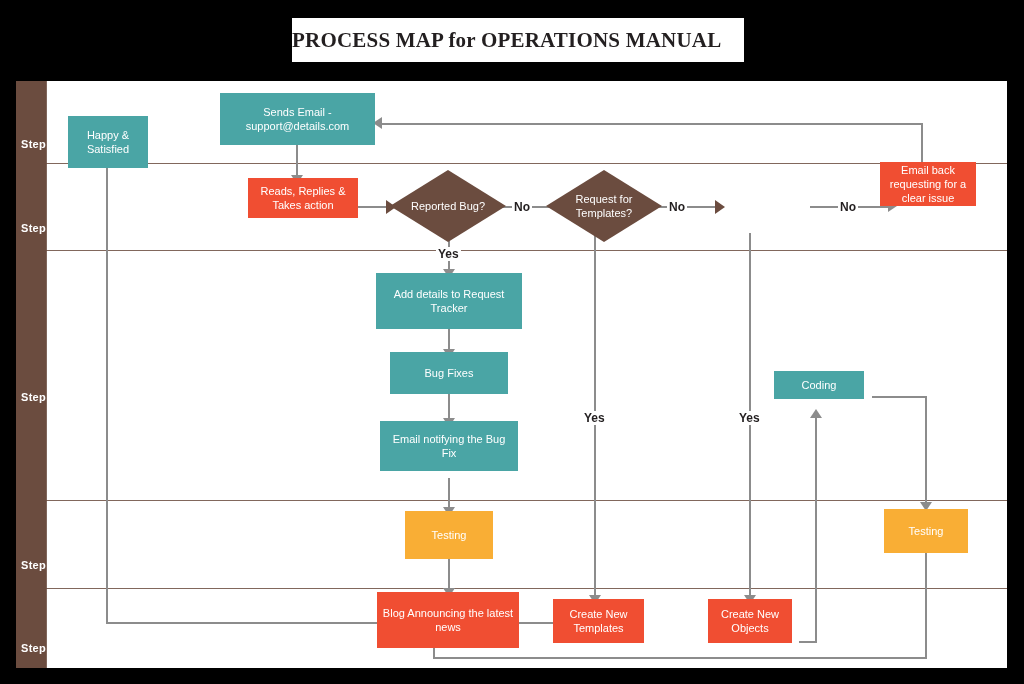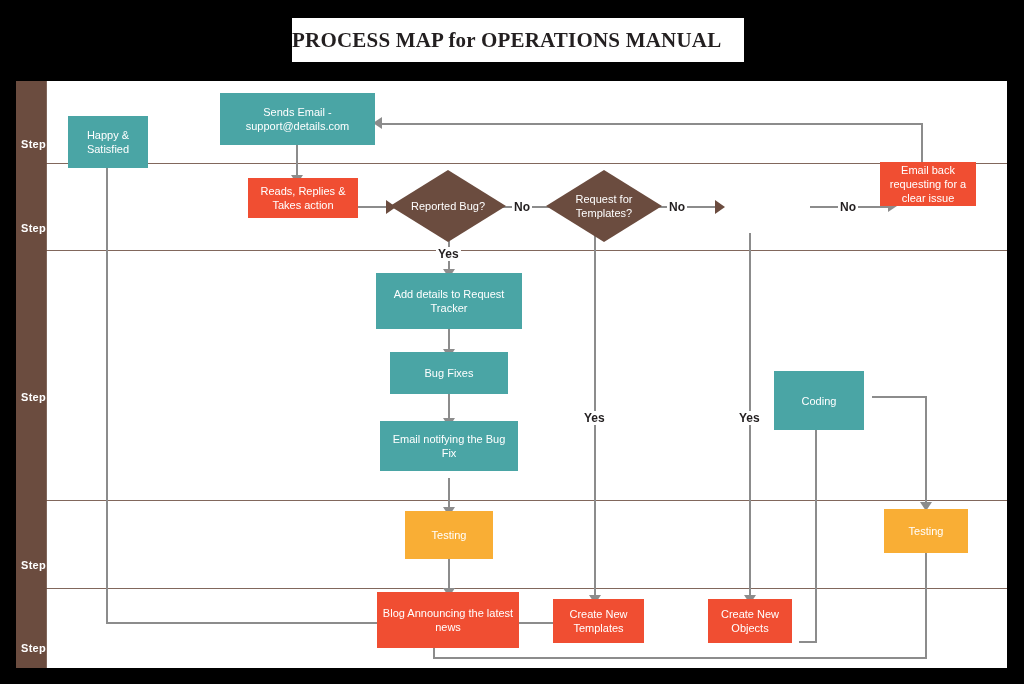--- a/index.html
+++ b/index.html
@@ -185,18 +185,18 @@
     <div class="node teal" style="left:364px;top:340px;width:138px;height:50px;">Email notifying the Bug Fix</div>
 
     <div class="node amber" style="left:389px;top:430px;width:88px;height:48px;">Testing</div>
 
     <div class="node red" style="left:361px;top:511px;width:142px;height:56px;">Blog Announcing the latest news</div>
 
     <div class="node red" style="left:537px;top:518px;width:91px;height:44px;">Create New Templates</div>
 
     <div class="node red" style="left:692px;top:518px;width:84px;height:44px;">Create New Objects</div>
 
-    <div class="node teal" style="left:758px;top:290px;width:90px;height:59px;">Coding</div>
+    <div class="node teal" style="left:758px;top:290px;width:90px;height:28px;">Coding</div>
 
     <div class="node amber" style="left:868px;top:428px;width:84px;height:44px;">Testing</div>
 
   </div>
 </div>
 
 </body></html>

